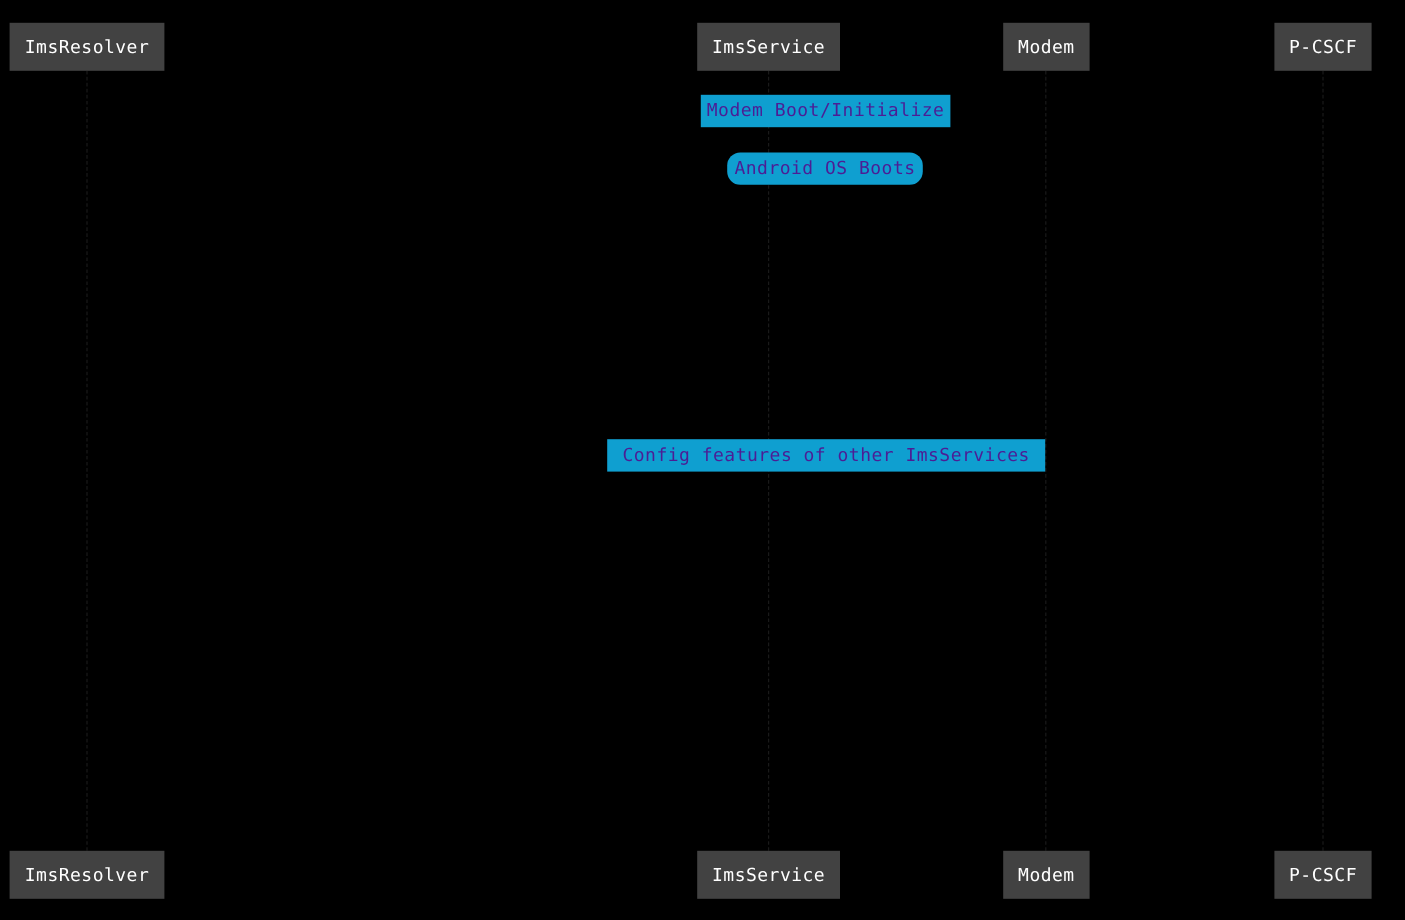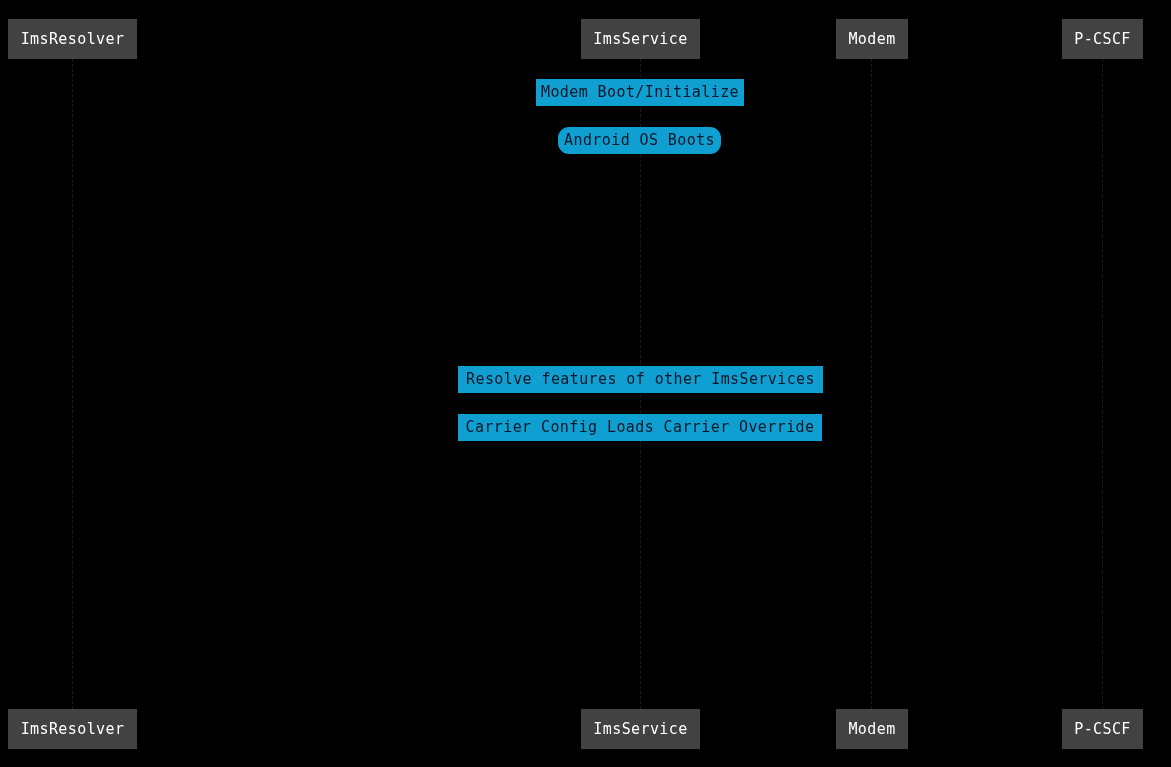--- a/index.html
+++ b/index.html
@@ -47,48 +47,48 @@
     letter-spacing: 0.4px;
     white-space: nowrap;
     z-index: 3;
   }
 
   
   .note {
     position: absolute;
     box-sizing: border-box;
     background: #0f9fd0;
-    color: #0f172a;
+    color: #4c1d95;
     font-size: 15px;
     line-height: 27px;
     height: 27px;
     text-align: center;
     letter-spacing: 0.4px;
     white-space: nowrap;
     z-index: 4;
+    margin-left: 48px;
   }
 </style>
 </head>
 <body>
 
 <div id="diagram">
 
   <div class="lifeline" style="left:72px"></div>
   <div class="lifeline" style="left:640px"></div>
   <div class="lifeline" style="left:871px"></div>
   <div class="lifeline" style="left:1102px"></div>
 
   <div class="participant" style="left:8px; top:19px; width:129px;">ImsResolver</div>
   <div class="participant" style="left:581px; top:19px; width:119px;">ImsService</div>
   <div class="participant" style="left:836px; top:19px; width:72px;">Modem</div>
   <div class="participant" style="left:1062px; top:19px; width:81px;">P-CSCF</div>
 
   <div class="note" style="left:536px; top:79px; width:208px;">Modem Boot/Initialize</div>
   <div class="note" style="left:558px; top:127px; width:163px;border-radius:11px;">Android OS Boots</div>
-  <div class="note" style="left:458px; top:366px; width:365px;">Resolve features of other ImsServices</div>
-  <div class="note" style="left:458px; top:414px; width:364px;">Carrier Config Loads Carrier Override</div>
+  <div class="note" style="left:458px; top:366px; width:365px;">Config features of other ImsServices</div>
 
   <div class="participant" style="left:8px; top:709px; width:129px;">ImsResolver</div>
   <div class="participant" style="left:581px; top:709px; width:119px;">ImsService</div>
   <div class="participant" style="left:836px; top:709px; width:72px;">Modem</div>
   <div class="participant" style="left:1062px; top:709px; width:81px;">P-CSCF</div>
 
 </div>
 
 </body></html>

